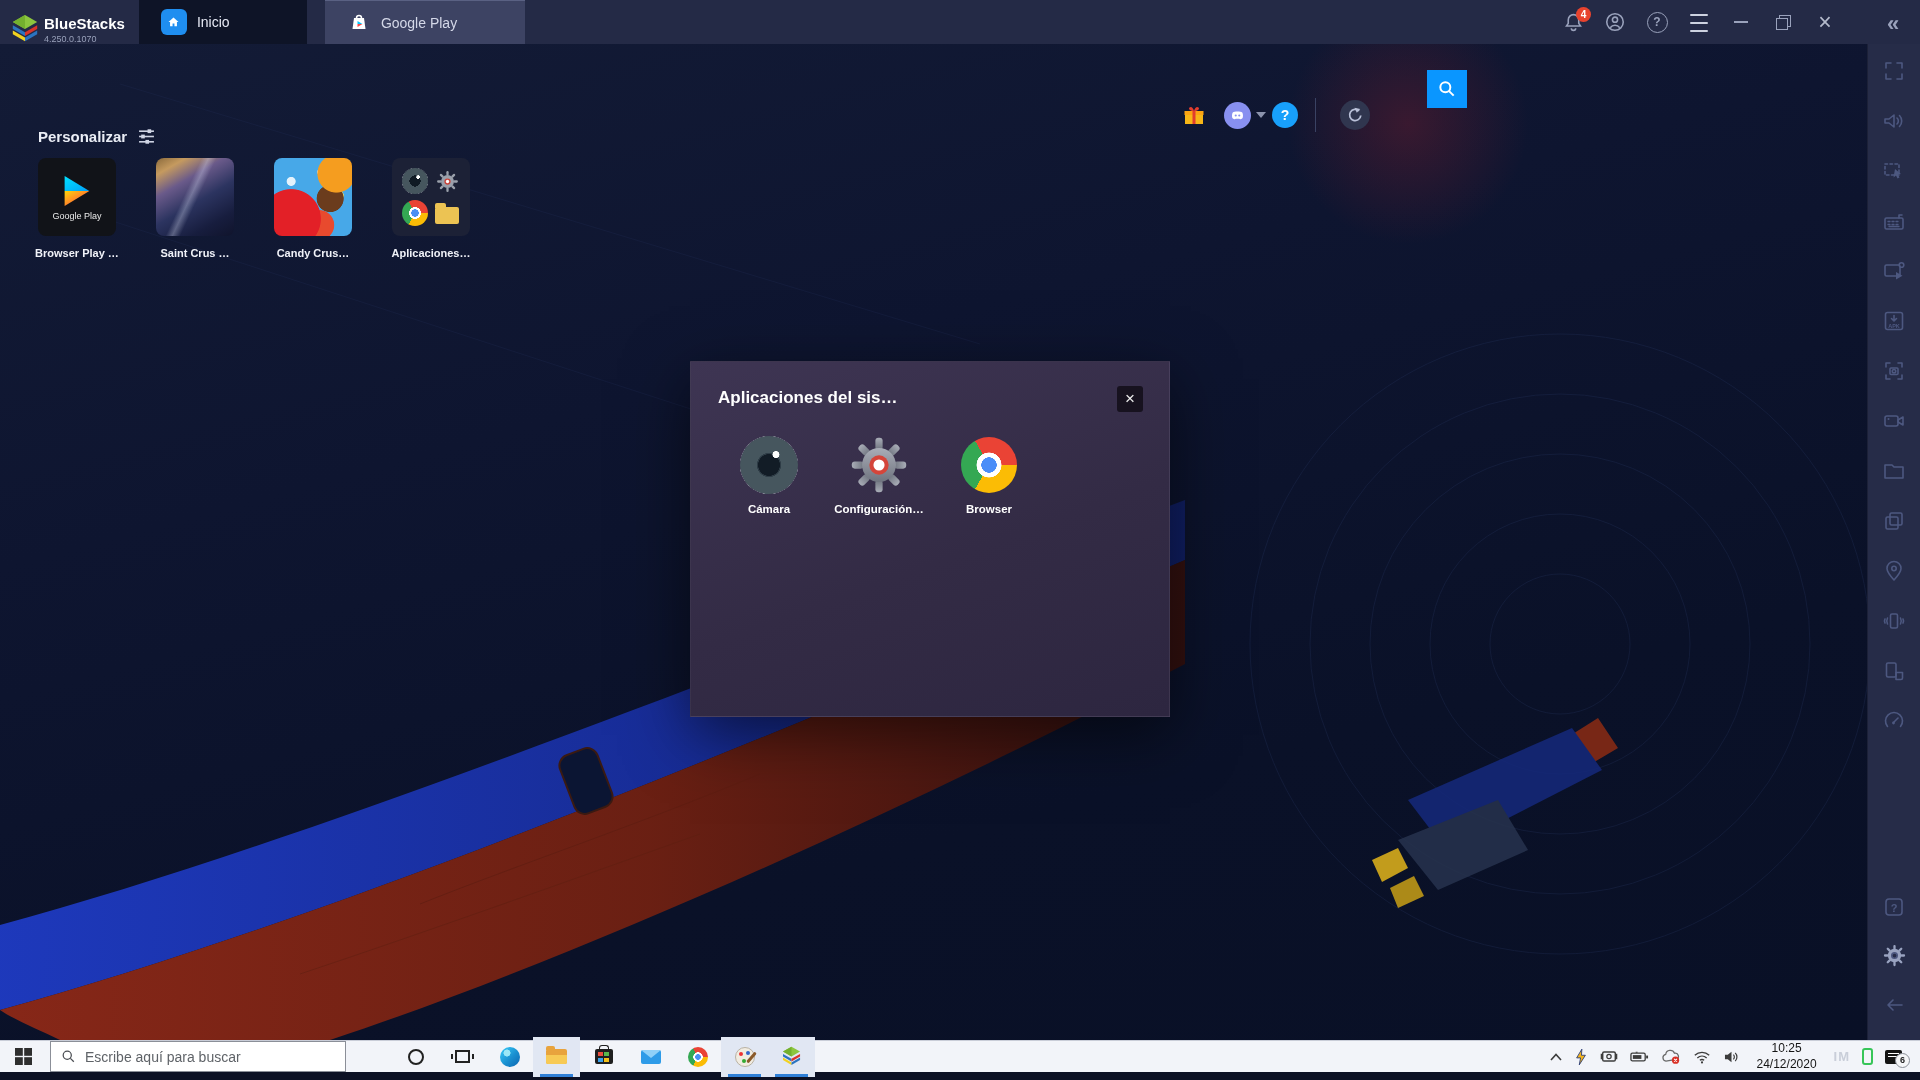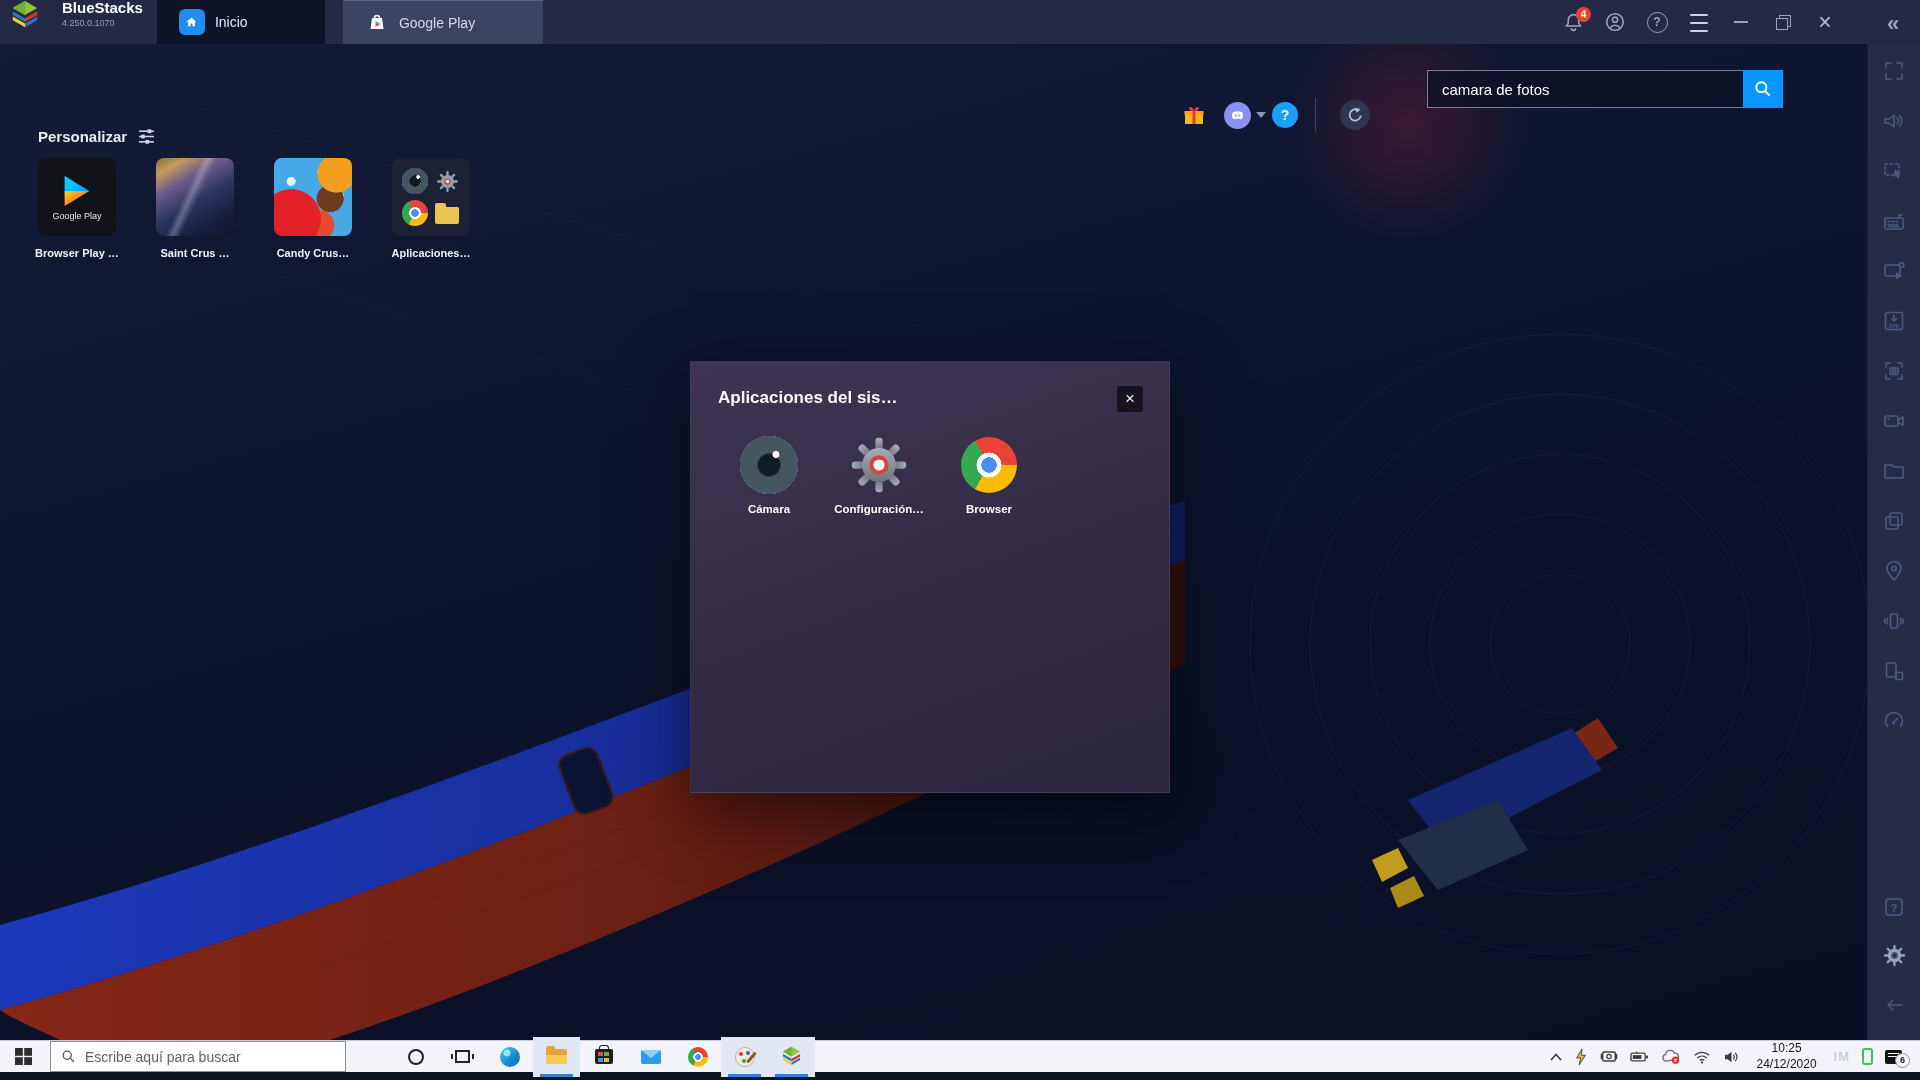--- a/index.html
+++ b/index.html
@@ -1,21 +1,21 @@
 <!DOCTYPE html>
 <html><head>
 <meta charset="utf-8">
 <style>
   * { margin:0; padding:0; box-sizing:border-box; }
   html,body { width:1920px; height:1080px; overflow:hidden; }
   body { font-family:"Liberation Sans", sans-serif; background:#0c1124; position:relative; cursor:default; }
 
   
   .titlebar { position:absolute; left:0; top:0; width:1920px; height:44px; background:#242a46; display:flex; align-items:stretch; z-index:30; }
-  .brand { display:flex; align-items:flex-start; gap:22px; padding:0 14px 0 10px; }
+  .brand { display:flex; align-items:flex-end; gap:4px; padding:0 14px 0 10px; }
   .brand-name { font-weight:bold; font-size:15px; color:#fff; line-height:1.05; }
   .brand-ver { font-size:9px; color:#98a0ba; margin-top:2px; }
   .tb-tab { display:flex; align-items:center; gap:10px; padding:0 22px; font-size:14px; color:#e6e9f4; }
   .tb-tab.active { background:#0e1427; min-width:168px; }
   .tb-tab.inactive { background:#3d4363; border-top:1px solid #5a6183; margin-left:18px; min-width:200px; color:#d4d8e8; }
   .home-badge { width:26px; height:26px; border-radius:6px; background:#1f8ef0; display:grid; place-items:center; }
   .win-controls { margin-left:auto; display:flex; align-items:center; gap:20px; padding-right:16px; }
   .wc { width:22px; height:22px; display:grid; place-items:center; position:relative; }
   .badge { position:absolute; top:-4px; right:-7px; background:#e8432e; color:#fff; font-size:10px; font-weight:bold; width:15px; height:15px; border-radius:50%; display:grid; place-items:center; }
   .circle-q { width:21px; height:21px; border:1.6px solid #9aa2bc; border-radius:50%; color:#9aa2bc; font-size:12px; font-weight:bold; display:grid; place-items:center; }
@@ -73,21 +73,21 @@
   .mini-cam { border-radius:50%;
       background: radial-gradient(circle at 62% 35%, #fff 0 7%, rgba(0,0,0,0) 8%),
                   radial-gradient(circle, #101a24 0 30%, #46565e 31% 70%, #e9eef0 71% 100%); }
   .mini-chrome { border-radius:50%;
       background: radial-gradient(circle,#4a90f4 0 20%,#fff 21% 32%,rgba(0,0,0,0) 33%),
                   conic-gradient(from -30deg,#ea4335 0 120deg,#fbbc05 0 240deg,#34a853 0 360deg); }
   .mini-folder { width:24px; height:17px; background:#ecc353; border-radius:2px; position:relative; margin-top:4px; }
   .mini-folder::before { content:""; position:absolute; top:-4px; left:0; width:11px; height:5px; background:#ecc353; border-radius:2px 2px 0 0; }
 
   
-  .modal { position:absolute; left:690px; top:361px; width:480px; height:432px; z-index:20;
+  .modal { position:absolute; left:690px; top:361px; width:480px; height:356px; z-index:20;
            background:linear-gradient(160deg,#3e3553 0%,#332b45 55%,#2d2640 100%);
            border:1px solid rgba(255,255,255,.06); box-shadow:0 18px 60px rgba(0,0,0,.55); }
   .modal-title { position:absolute; left:27px; top:26px; font-size:17px; font-weight:bold; color:#fff; }
   .modal-close { position:absolute; right:26px; top:24px; width:26px; height:26px; background:#17121f; color:#eee; font-size:17px; display:grid; place-items:center; border-radius:3px; }
   .modal-apps { position:absolute; left:23px; top:74px; display:flex; }
   .m-app { width:110px; display:flex; flex-direction:column; align-items:center; }
   .m-ico { width:58px; height:58px; display:grid; place-items:center; }
   .m-label { margin-top:9px; font-size:11.5px; font-weight:bold; color:#fff; white-space:nowrap; }
   .cam-lens { width:58px; height:58px; border-radius:50%;
       background: radial-gradient(circle at 62% 32%, #fff 0 6%, rgba(0,0,0,0) 7%),
@@ -291,21 +291,20 @@
     <div class="caret"></div>
     <div class="hdr-help">?</div>
     <div class="hdr-divider"></div>
     <div class="sync">
       <svg width="18" height="18" viewBox="0 0 20 20">
         <path d="M14.5 5.5 A6.2 6.2 0 1 0 16.4 10.5" stroke="#b9c0d8" stroke-width="2" fill="none"></path>
         <polygon points="9.5,2 15.8,3.2 12,7.5" fill="#b9c0d8"></polygon>
       </svg>
     </div>
     <div class="searchbar">
-      <input type="text" value="camara de fotos" style="">
       <button class="search-btn">
         <svg width="20" height="20" viewBox="0 0 24 24">
           <circle cx="10" cy="10" r="6" stroke="#fff" stroke-width="2.4" fill="none"></circle>
           <line x1="14.5" y1="14.5" x2="20" y2="20" stroke="#fff" stroke-width="2.4"></line>
         </svg>
       </button>
     </div>
   </div>
 
   <div class="section-row">

